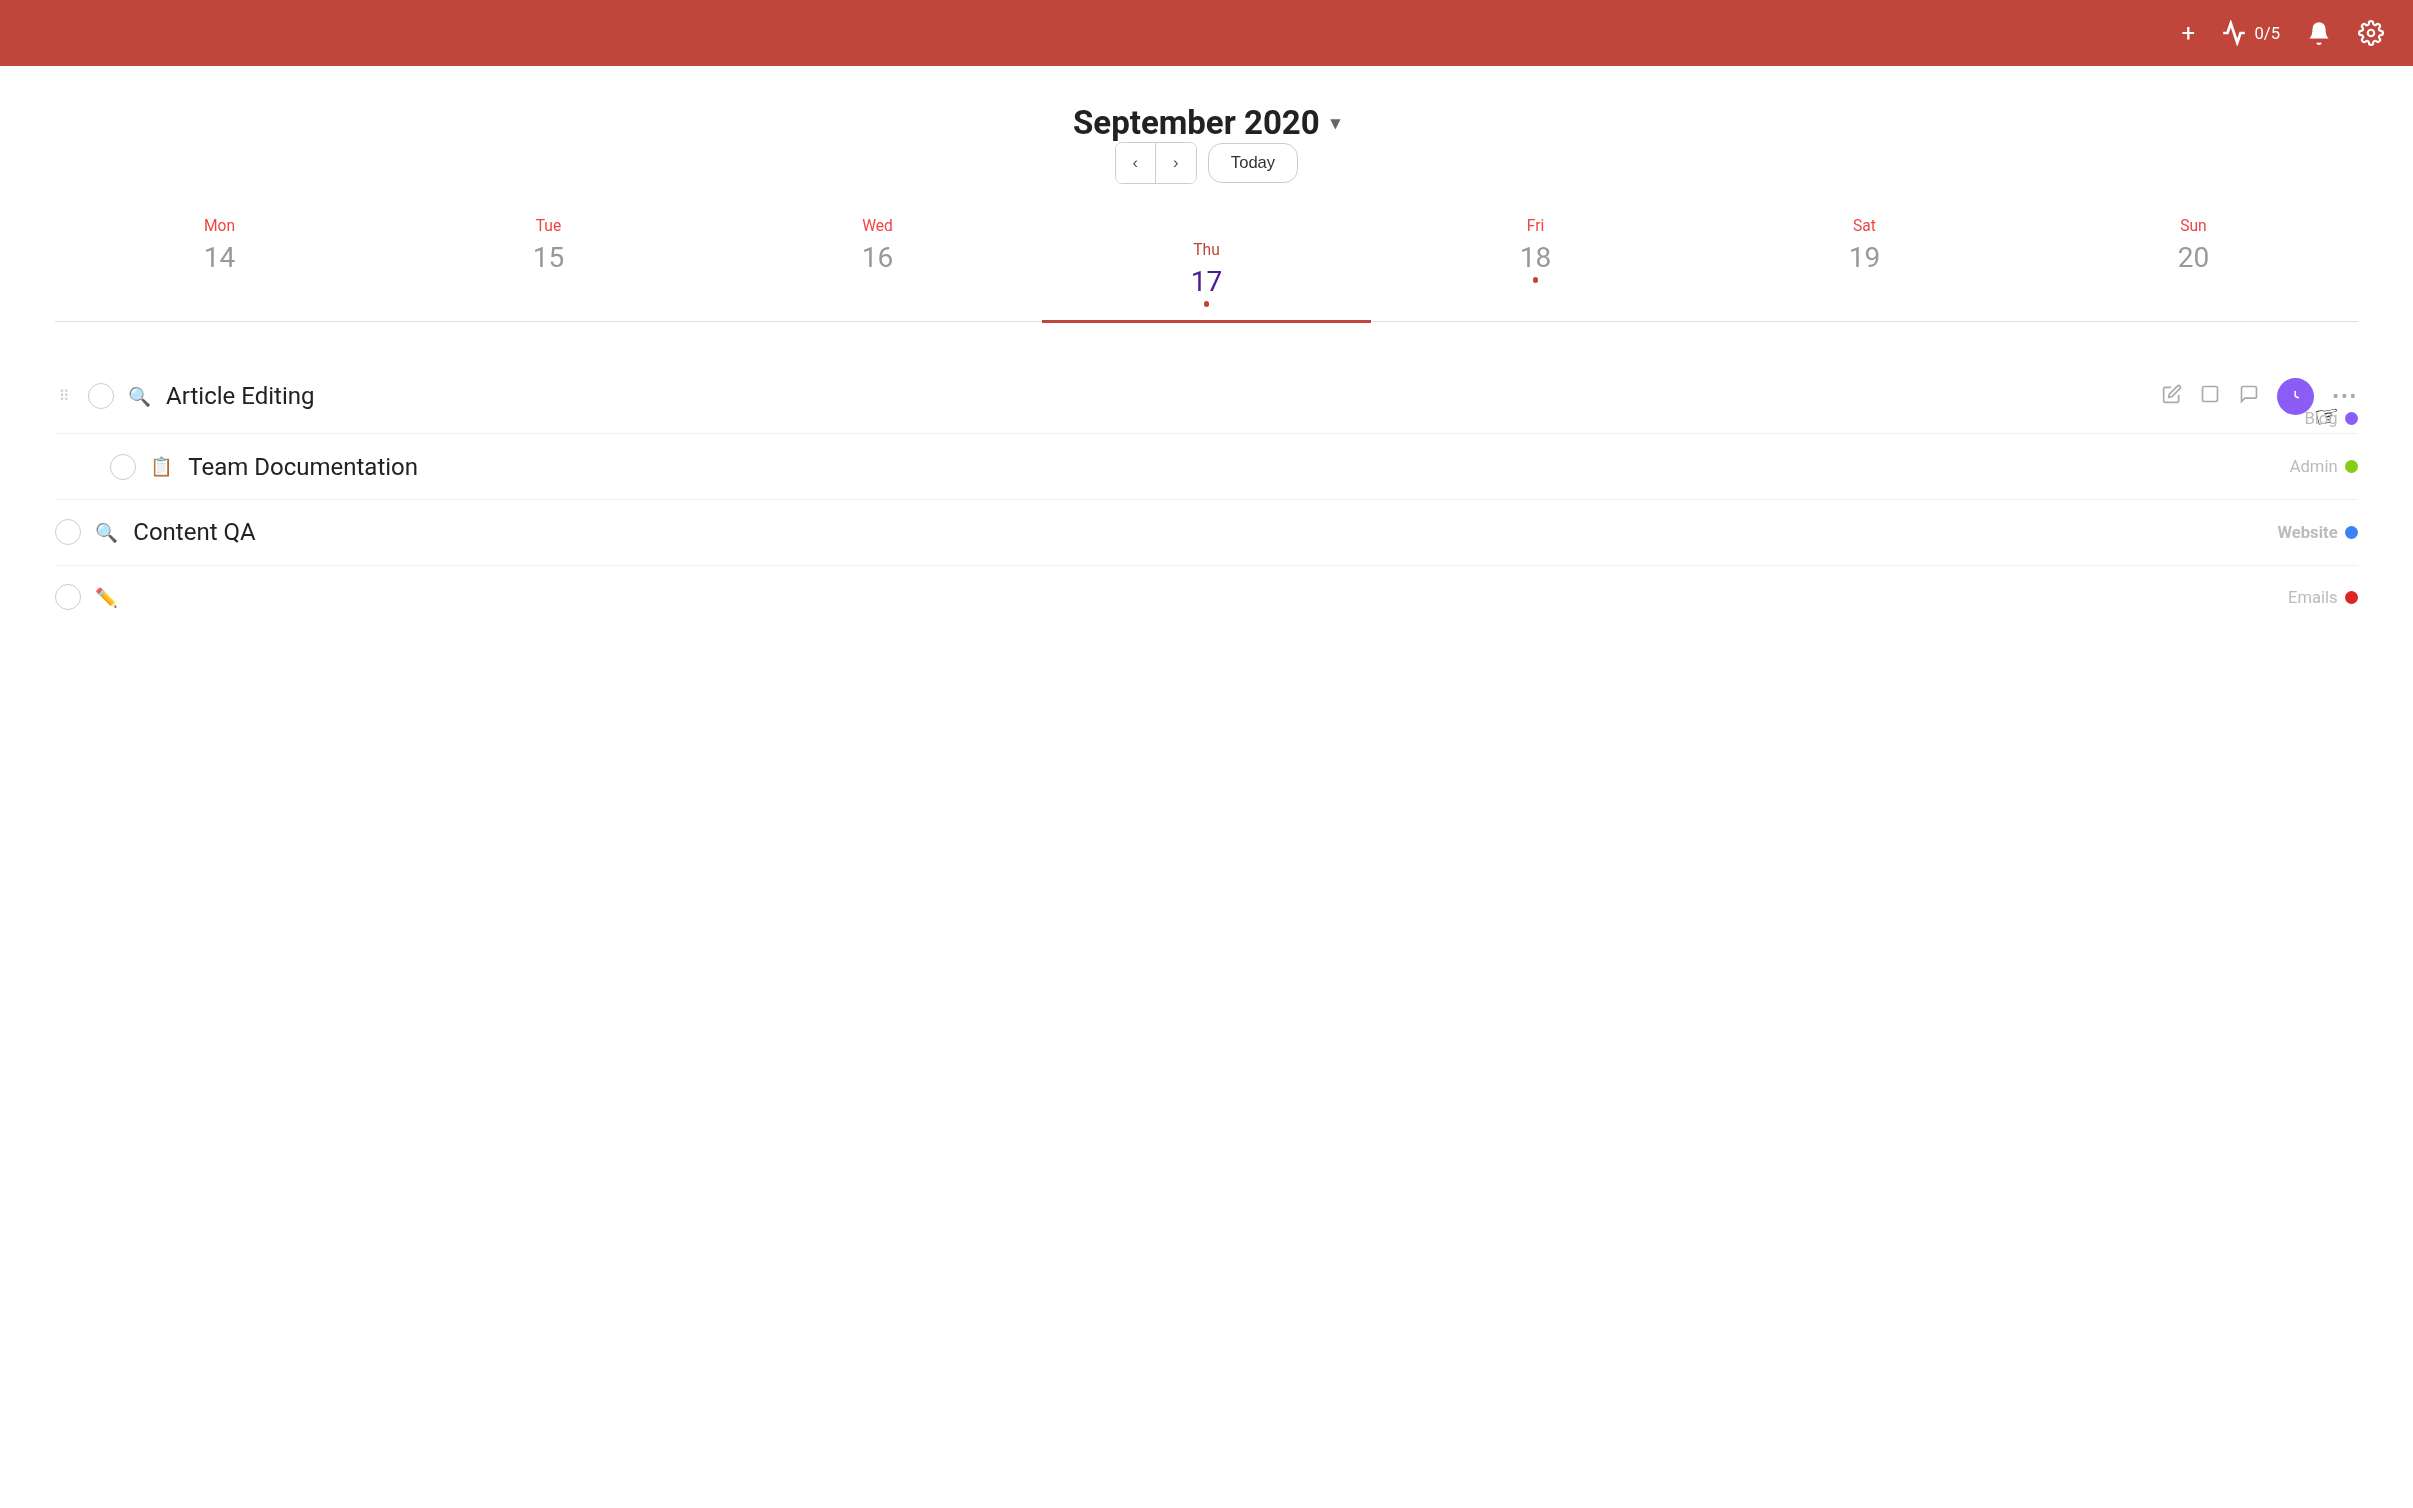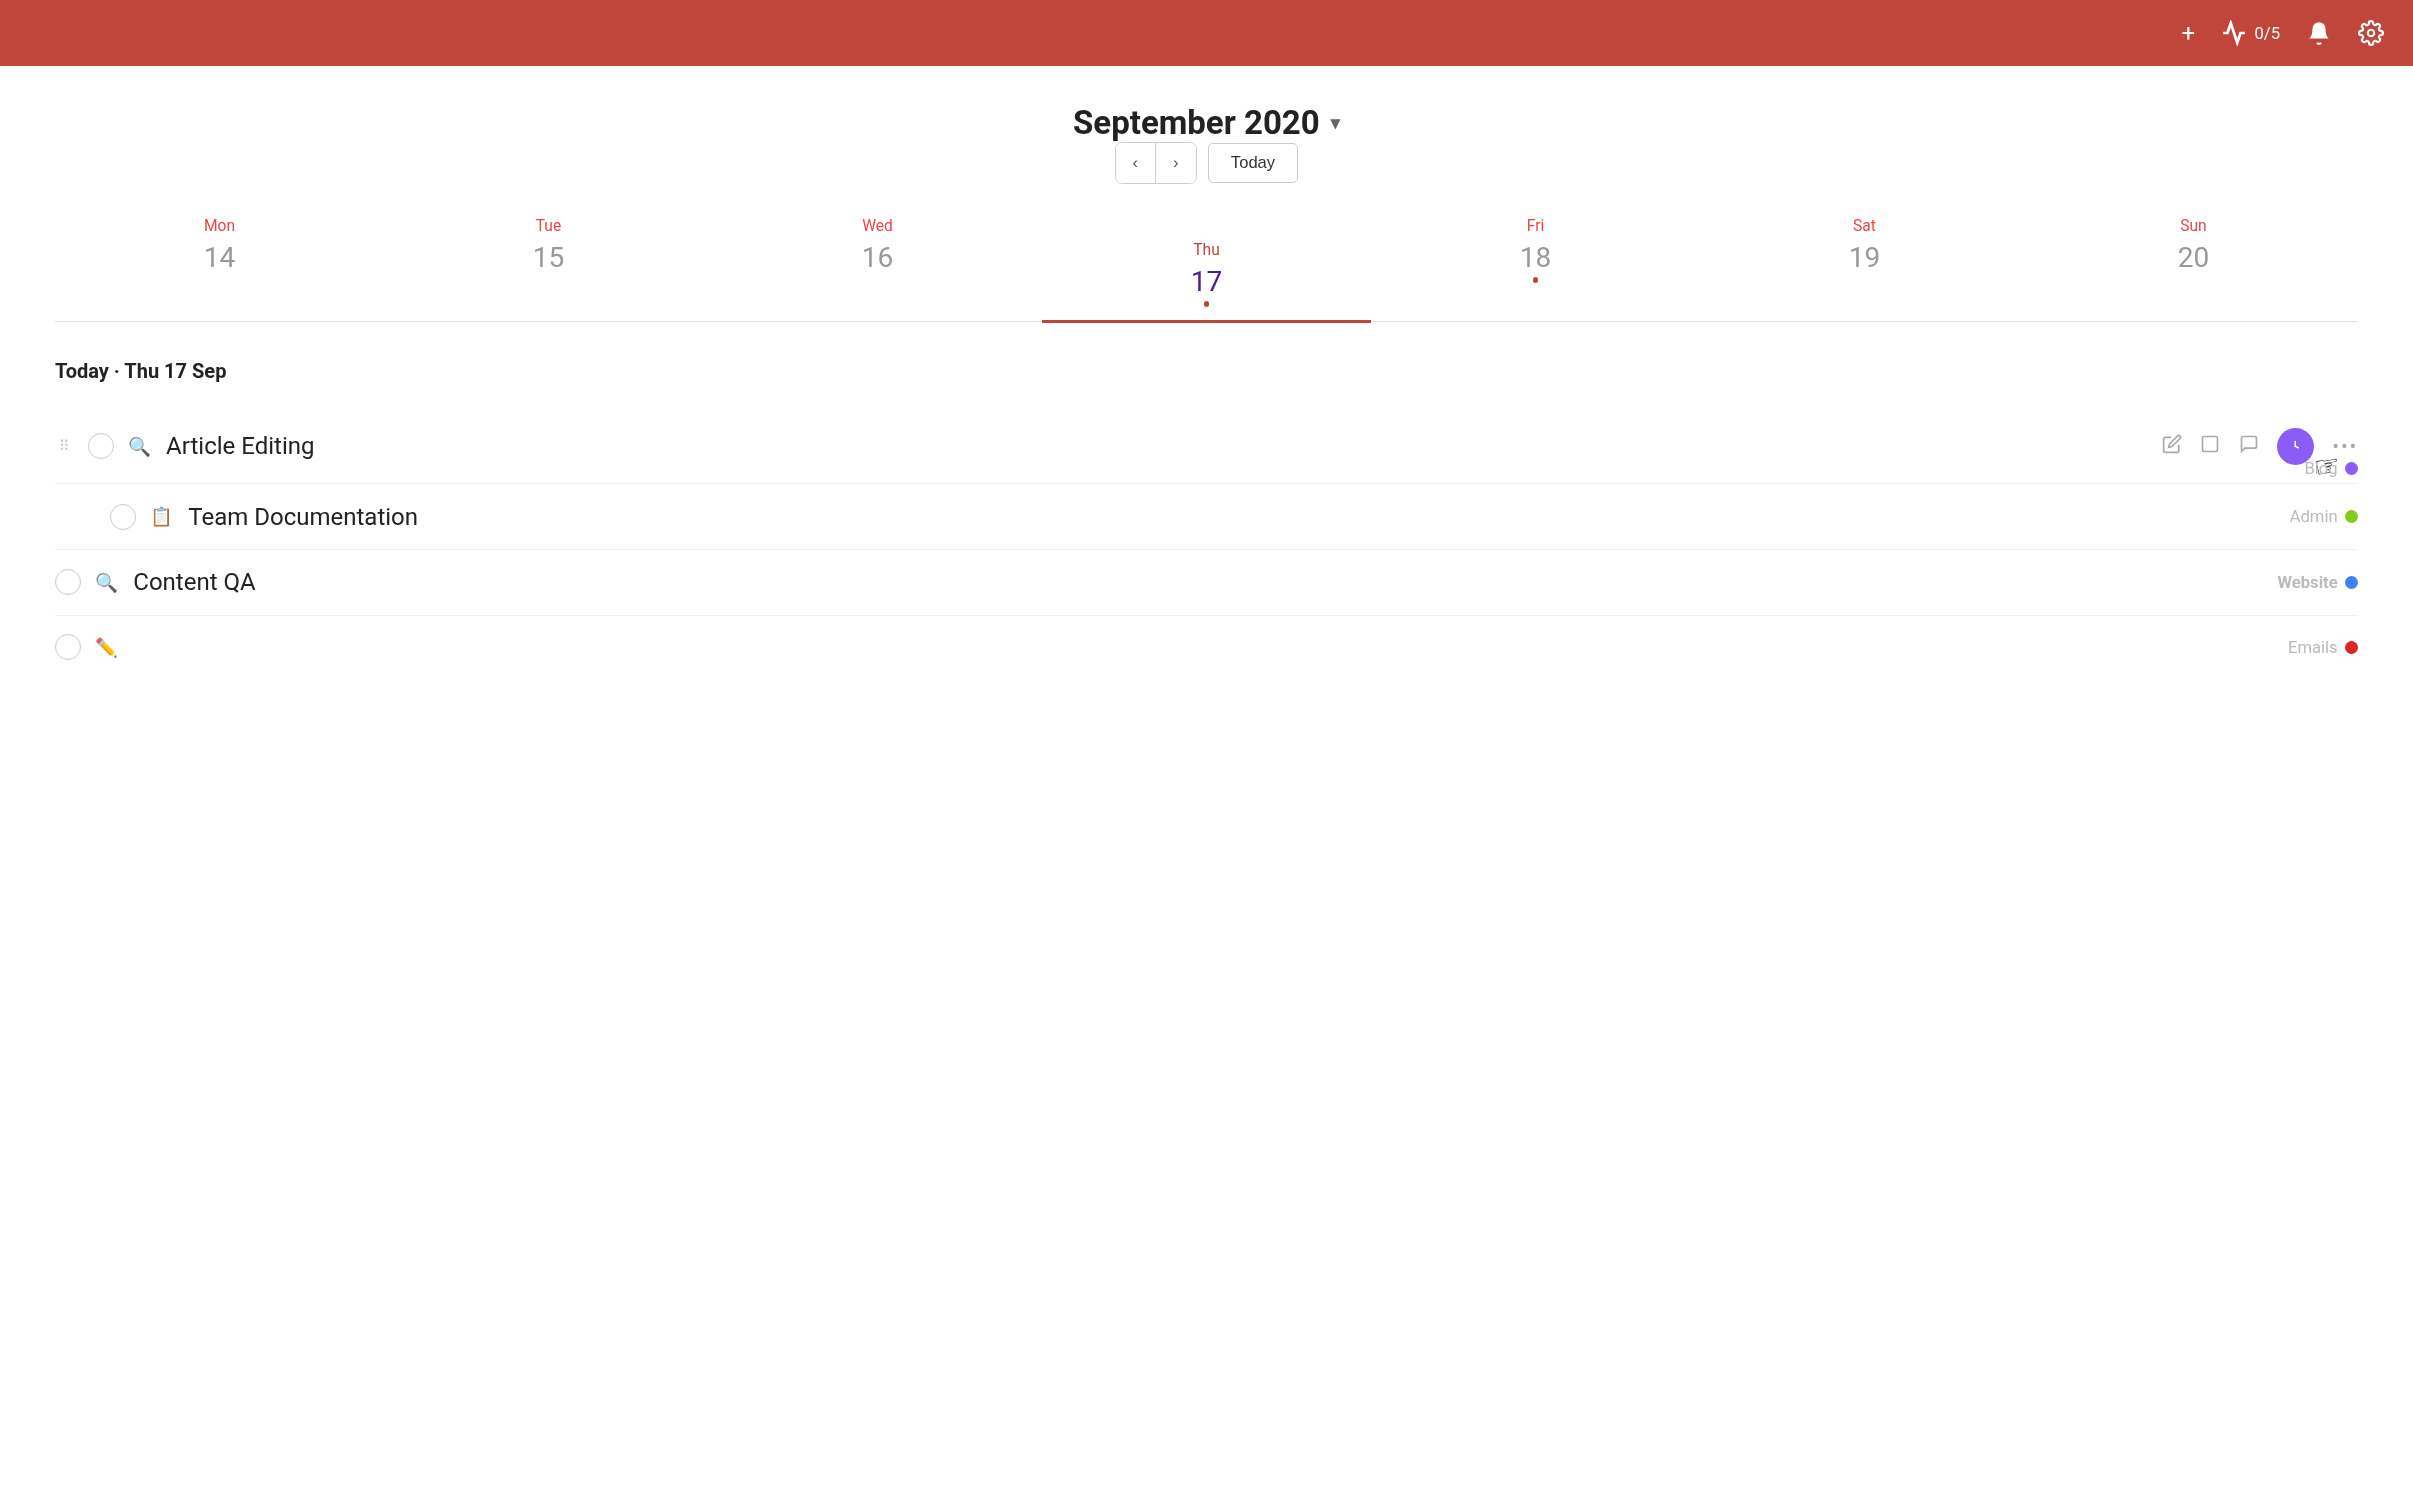--- a/index.html
+++ b/index.html
@@ -90,21 +90,21 @@
       border: none;
       border-radius: 0;
       border-right: 1.4px solid #ccc;
     }
     .nav-btn-group .nav-btn:last-child {
       border-right: none;
     }
     .today-btn {
       padding: 9.2px 22px;
       border: 1.4px solid #ccc;
-      border-radius: 5px;
+      border-radius: 14px;
       background: white;
       font-size: 16.6px;
       cursor: pointer;
       color: #333;
       font-weight: 500;
     }
 
     
     .calendar-week {
       display: grid;
@@ -345,21 +345,20 @@
     <div class="cal-day-num">19</div>
     <div class="dot hidden"></div>
   </div>
       <div class="cal-day">
     <div class="cal-day-name">Sun</div>
     <div class="cal-day-num">20</div>
     <div class="dot hidden"></div>
   </div>
     </div>
 
-  <div class="today-label">Today · Thu 17 Sep</div>
 
   <div class="task-list" id="task-list">
   <div class="task-item">
     <span class="drag-handle">⠿</span>
     <div class="task-checkbox"></div>
     <span class="task-icon">🔍</span>
     <span class="task-name">Article Editing</span>
 
       <div class="task-actions">
         <span class="task-action-icon">

